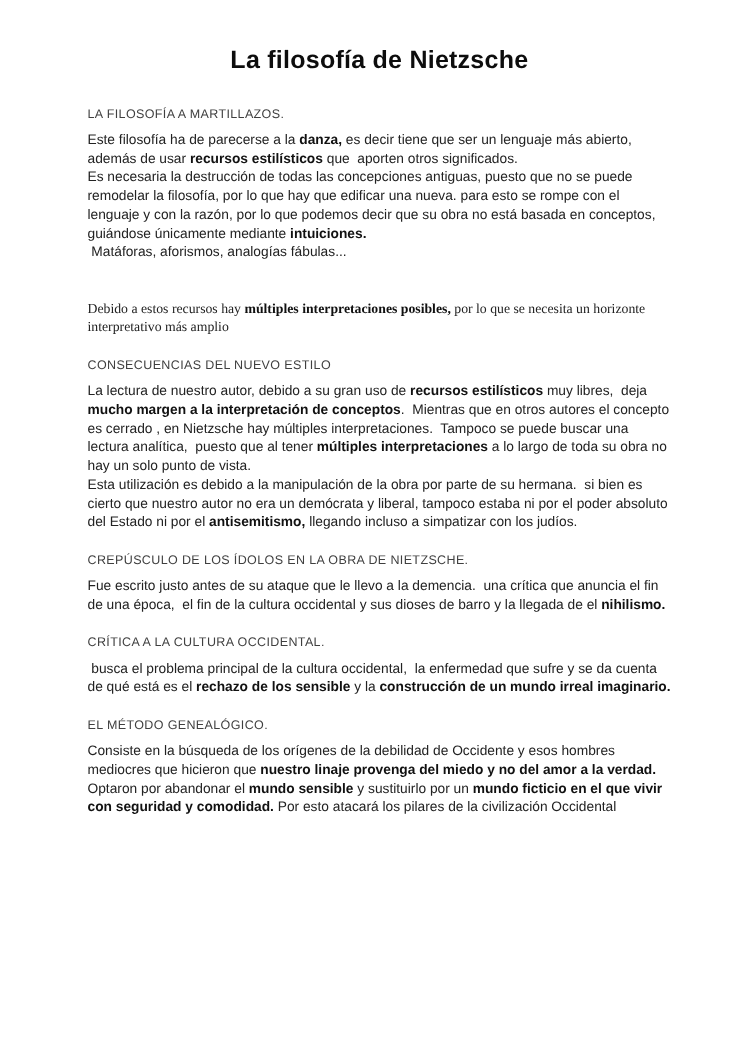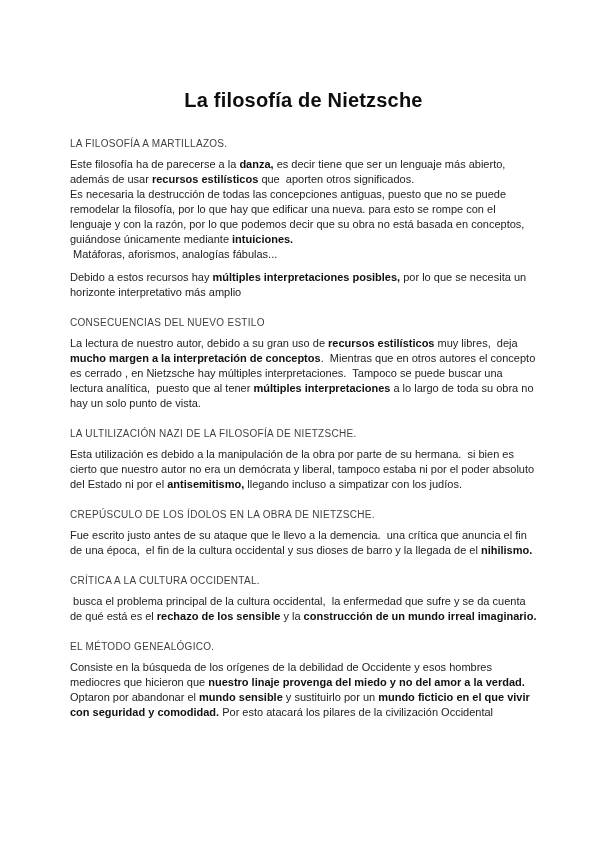--- a/index.html
+++ b/index.html
@@ -8,21 +8,21 @@
     background: #ffffff;
   }
   .page {
     position: relative;
     width: 600px;
     height: 848px;
     box-sizing: border-box;
     background: #ffffff;
     color: #1f1f1f;
     font-family: "Liberation Sans", sans-serif;
-    padding: 88px 63px 30px 70px;
+    padding: 36px 63px 30px 70px;
     overflow: hidden;
   }
   h1.doc-title {
     margin: 0 0 24px 0;
     font-size: 20px;
     line-height: 24px;
     font-weight: bold;
     text-align: center;
     color: #0d0d0d;
     letter-spacing: 0.2px;
@@ -36,21 +36,22 @@
     letter-spacing: 0.3px;
   }
   p.para {
     margin: 0;
     font-size: 11px;
     line-height: 15px;
     color: #222222;
     white-space: pre-wrap;
   }
   p.para.gap {
-    margin-top: 8px;
+    margin-top: 30px;
+    font-family: Liberation Serif, serif;
   }
   .run.bold {
     font-weight: bold;
     color: #111111;
   }
 </style>
 </head>
 <body>
 
 <div class="page">
@@ -61,21 +62,20 @@
         <p class="para"><span class="run">Este filosofía ha de parecerse a la </span><span class="run bold">danza,</span><span class="run"> es decir tiene que ser un lenguaje más abierto, además de usar </span><span class="run bold">recursos estilísticos</span><span class="run"> que  aporten otros significados.</span></p>
         <p class="para"><span class="run">Es necesaria la destrucción de todas las concepciones antiguas, puesto que no se puede remodelar la filosofía, por lo que hay que edificar una nueva. para esto se rompe con el lenguaje y con la razón, por lo que podemos decir que su obra no está basada en conceptos, guiándose únicamente mediante </span><span class="run bold">intuiciones.</span></p>
         <p class="para"><span class="run"> Matáforas, aforismos, analogías fábulas...</span></p>
         <p class="para gap"><span class="run">Debido a estos recursos hay </span><span class="run bold">múltiples interpretaciones posibles,</span><span class="run"> por lo que se necesita un horizonte interpretativo más amplio</span></p>
       </section>
       <section>
         <h2 class="heading">CONSECUENCIAS DEL NUEVO ESTILO</h2>
         <p class="para"><span class="run">La lectura de nuestro autor, debido a su gran uso de </span><span class="run bold">recursos estilísticos</span><span class="run"> muy libres,  deja </span><span class="run bold">mucho margen a la interpretación de conceptos</span><span class="run">.  Mientras que en otros autores el concepto es cerrado , en Nietzsche hay múltiples interpretaciones.  Tampoco se puede buscar una lectura analítica,  puesto que al tener </span><span class="run bold">múltiples interpretaciones</span><span class="run"> a lo largo de toda su obra no hay un solo punto de vista.</span></p>
       </section>
       <section>
-        <h2 class="heading">LA ULTILIZACIÓN NAZI DE LA FILOSOFÍA DE NIETZSCHE.</h2>
         <p class="para"><span class="run">Esta utilización es debido a la manipulación de la obra por parte de su hermana.  si bien es cierto que nuestro autor no era un demócrata y liberal, tampoco estaba ni por el poder absoluto del Estado ni por el </span><span class="run bold">antisemitismo,</span><span class="run"> llegando incluso a simpatizar con los judíos.</span></p>
       </section>
       <section>
         <h2 class="heading">CREPÚSCULO DE LOS ÍDOLOS EN LA OBRA DE NIETZSCHE.</h2>
         <p class="para"><span class="run">Fue escrito justo antes de su ataque que le llevo a la demencia.  una crítica que anuncia el fin de una época,  el fin de la cultura occidental y sus dioses de barro y la llegada de el </span><span class="run bold">nihilismo.</span></p>
       </section>
       <section>
         <h2 class="heading">CRÍTICA A LA CULTURA OCCIDENTAL.</h2>
         <p class="para"><span class="run"> busca el problema principal de la cultura occidental,  la enfermedad que sufre y se da cuenta de qué está es el </span><span class="run bold">rechazo de los sensible</span><span class="run"> y la </span><span class="run bold">construcción de un mundo irreal imaginario.</span></p>
       </section>

